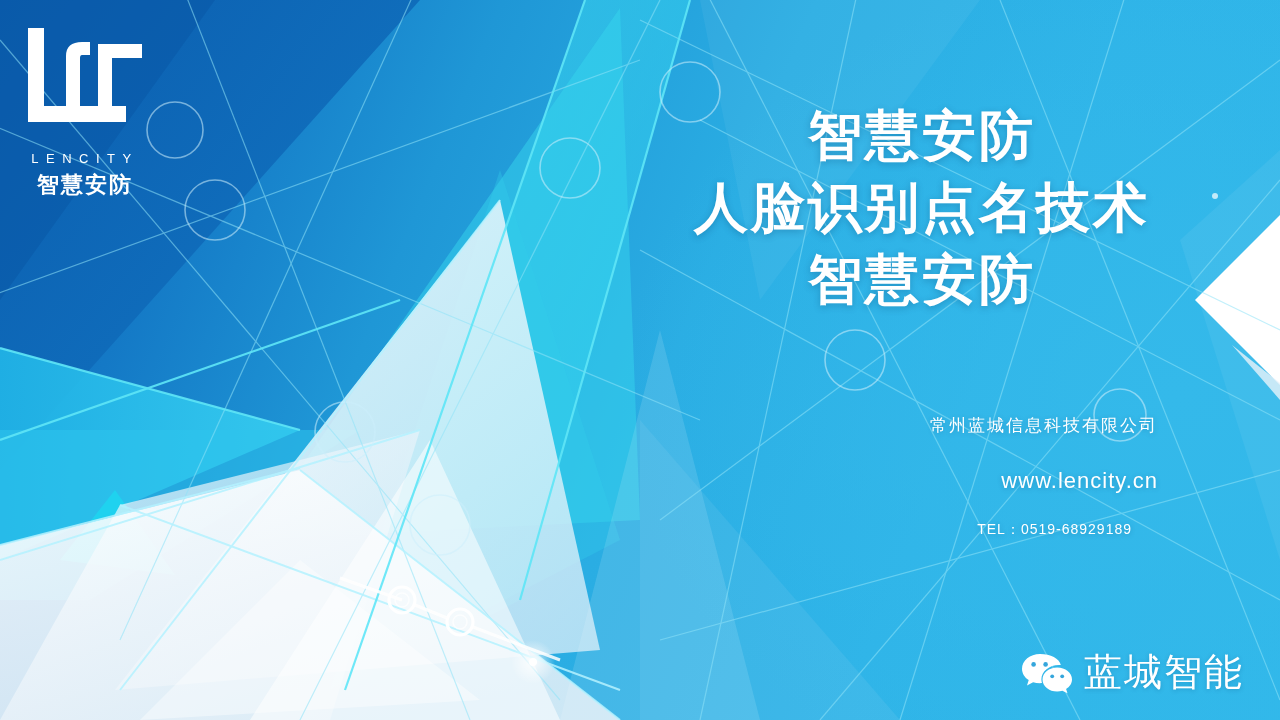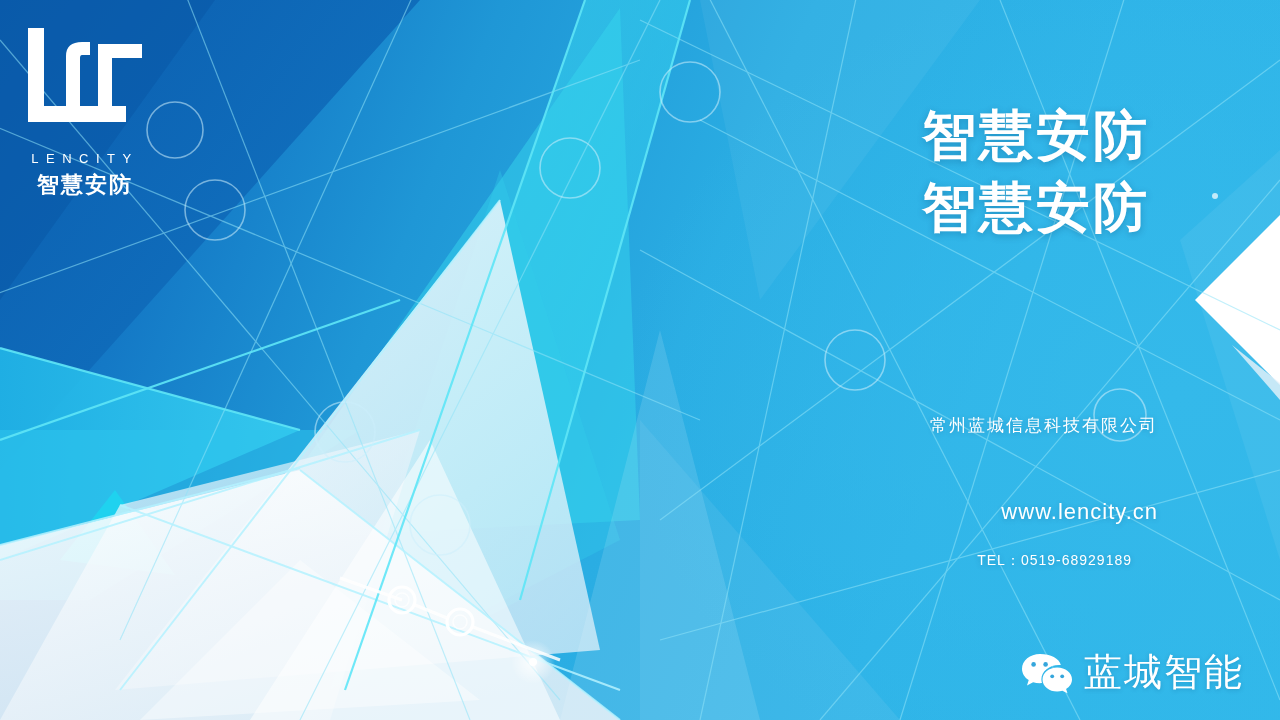--- a/index.html
+++ b/index.html
@@ -50,21 +50,21 @@
     line-height:34px;
     letter-spacing:2px;
     white-space:nowrap;
     font-family:"DejaVu Sans","Liberation Sans",sans-serif;
     text-shadow:0 1px 5px rgba(7,62,110,.25);
   }
   .contact .site{
     font-size:22px;
     line-height:30px;
     letter-spacing:1px;
-    margin-top:55px;
+    margin-top:24px;
     white-space:nowrap;
     text-shadow:0 1px 5px rgba(7,62,110,.25);
   }
   .contact .tel{
     font-size:14px;
     line-height:30px;
     letter-spacing:1px;
     margin-top:18px;
     margin-right:26px;
     white-space:nowrap;
@@ -241,20 +241,21 @@
 
       <rect x="76" y="22" width="44" height="14" fill="#ffffff"></rect>
       <rect x="76" y="22" width="14" height="62" fill="#ffffff"></rect>
     </svg>
     <div class="logo-name">LENCITY</div>
     <div class="logo-cn">智慧安防</div>
   </div>
 
   <div class="titleblock">
     <div class="tline">智慧安防</div>
+    <div class="tline">人脸识别点名技术</div>
     <div class="tline">智慧安防</div>
   </div>
 
   <div class="contact">
     <div class="company">常州蓝城信息科技有限公司</div>
     <div class="site">www.lencity.cn</div>
     <div class="tel">TEL：0519-68929189</div>
   </div>
 
   <div class="wechat">

